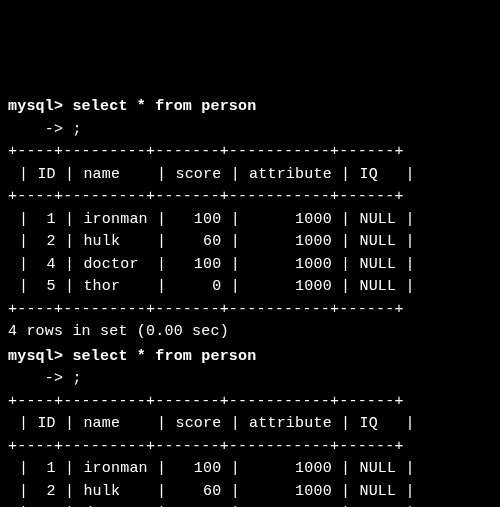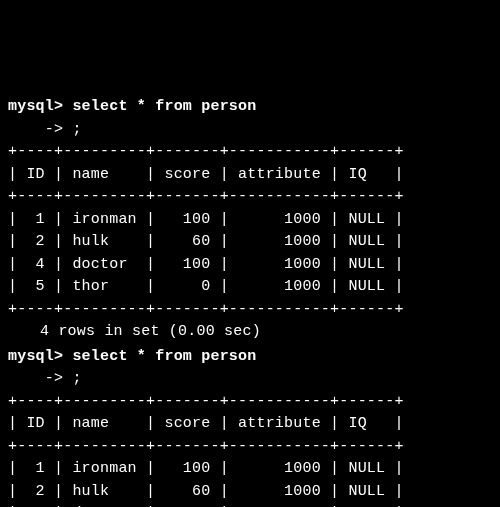--- a/index.html
+++ b/index.html
@@ -23,24 +23,24 @@
       font-weight: bold;
     }
     .cont {
       color: #fff;
     }
     .border-line {
       color: #fff;
     }
     .row {
       color: #fff;
+      margin-left: 11px;
     }
     .summary {
       color: #fff;
-      margin-left: 32px;
     }
     .block {
       margin-bottom: 2px;
     }
   </style>
 </head>
 <body>
 
 
 

